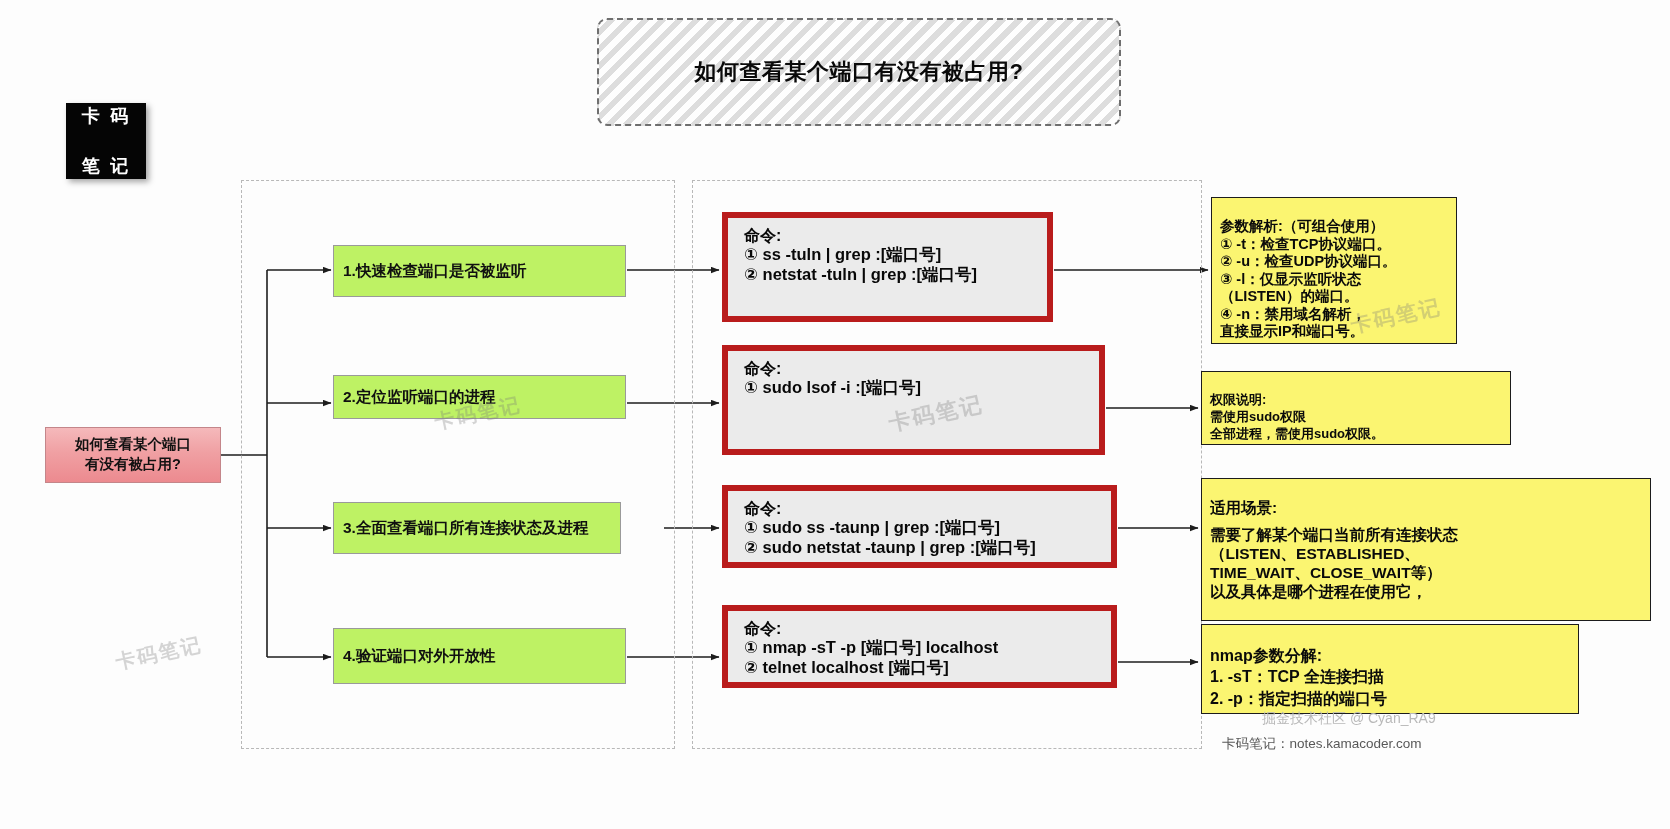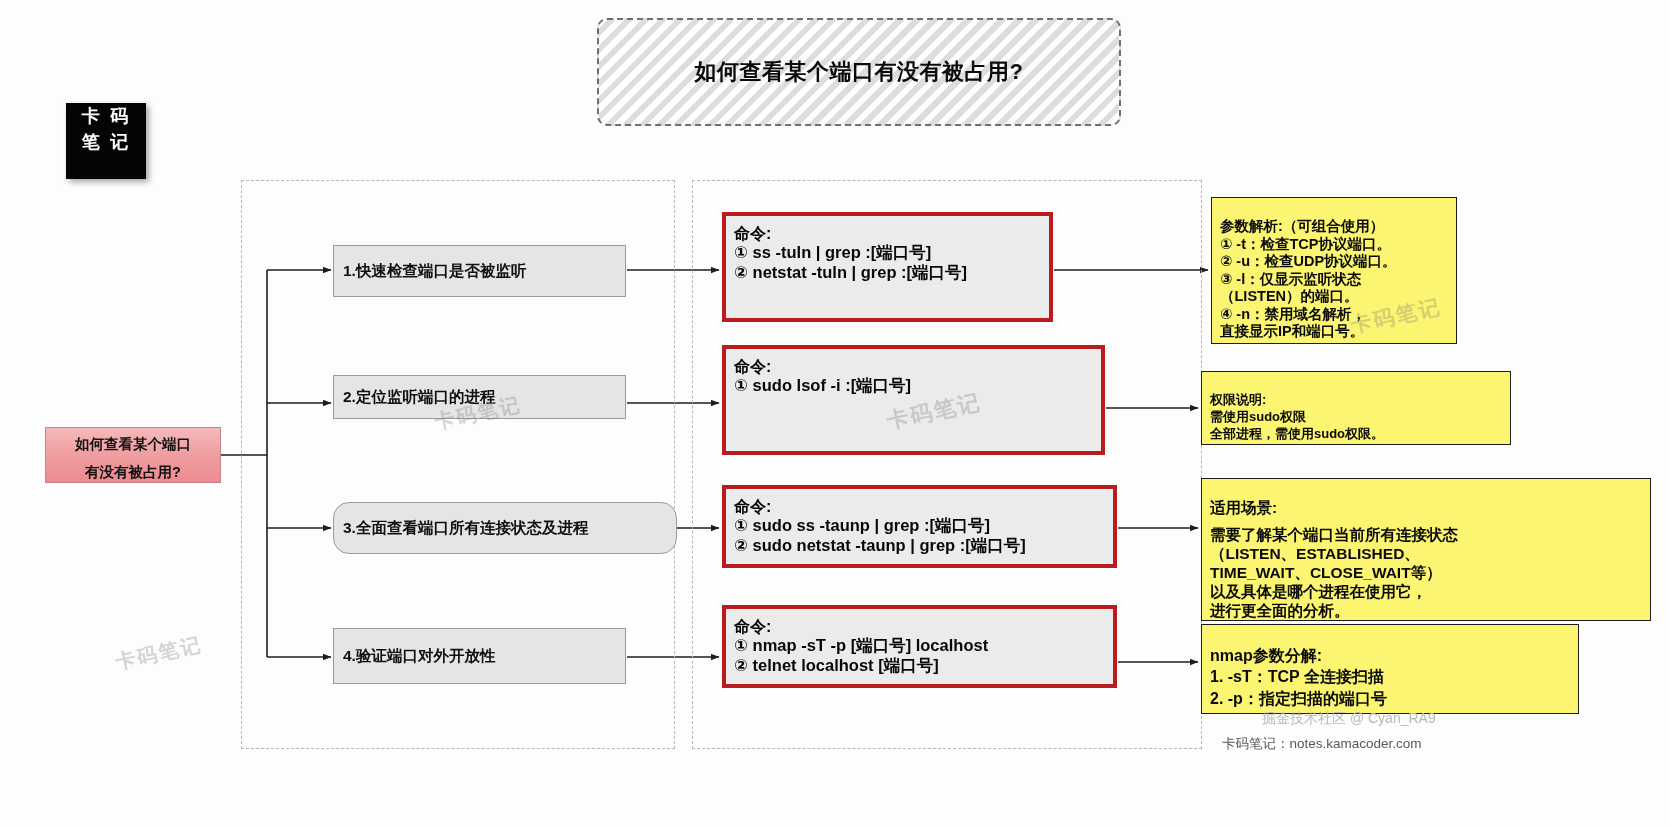--- a/index.html
+++ b/index.html
@@ -23,21 +23,21 @@
     position: absolute;
     left: 66px;
     top: 103px;
     width: 80px;
     height: 76px;
     background: #050505;
     box-shadow: 3px 3px 6px rgba(0,0,0,0.35);
     display: flex;
     flex-direction: column;
     align-items: center;
-    justify-content: flex-start;
+    justify-content: space-between;
     color: #ffffff;
   }
   #logo .lg-line {
     font-family: "DejaVu Serif", "Liberation Serif", serif;
     font-weight: bold;
     font-size: 18px;
     letter-spacing: 2px;
     line-height: 1.45;
   }
 
@@ -91,51 +91,50 @@
     align-items: center;
     justify-content: center;
     box-sizing: border-box;
   }
   #root-node .rl {
     font-size: 14.5px;
     font-weight: bold;
     color: #111111;
     line-height: 1.35;
     white-space: nowrap;
-    margin-top: 8px;
   }
 
   
   .step-box {
     position: absolute;
     border: 1px solid #9a9a9a;
-    background: #e5e5e5;
+    background: #bef264;
     display: flex;
     align-items: center;
     box-sizing: border-box;
     padding-left: 9px;
   }
   .step-box .step-label {
     font-size: 15.5px;
     font-weight: bold;
     color: #101010;
     white-space: nowrap;
   }
   #step-1 { left: 333px; top: 245px; width: 293px; height: 52px; }
   #step-2 { left: 333px; top: 375px; width: 293px; height: 44px; }
-  #step-3 { left: 333px; top: 502px; width: 344px; height: 52px; border-radius: 16px; }
+  #step-3 { left: 333px; top: 502px; width: 288px; height: 52px; }
   #step-4 { left: 333px; top: 628px; width: 293px; height: 56px; }
 
   
   .cmd-box {
     position: absolute;
-    border: 4px solid #b91c1c;
+    border: 6px solid #b91c1c;
     background: #ebebeb;
     box-sizing: border-box;
-    padding: 9px 10px 0 8px;
+    padding: 9px 10px 0 16px;
     overflow: hidden;
   }
   .cmd-box .cmd-title {
     font-size: 16px;
     font-weight: bold;
     color: #080808;
     line-height: 1.15;
     white-space: nowrap;
   }
   .cmd-box .cmd-line {
@@ -321,21 +320,20 @@
     <div class="note-line">全部进程，需使用sudo权限。</div>
   </div>
 
   <div class="note-box" id="note-3">
     <div class="note-line">适用场景:</div>
     <div class="note-line" style="height:8px;"></div>
     <div class="note-line">需要了解某个端口当前所有连接状态</div>
     <div class="note-line">（LISTEN、ESTABLISHED、</div>
     <div class="note-line">TIME_WAIT、CLOSE_WAIT等）</div>
     <div class="note-line">以及具体是哪个进程在使用它，</div>
-    <div class="note-line">进行更全面的分析。</div>
   </div>
 
   <div class="note-box" id="note-4">
     <div class="note-line">nmap参数分解:</div>
     <div class="note-line">1. -sT：TCP 全连接扫描</div>
     <div class="note-line">2. -p：指定扫描的端口号</div>
   </div>
 
   <div id="footer-right">掘金技术社区 @ Cyan_RA9</div>
   <div id="footer-left">卡码笔记：notes.kamacoder.com</div>

